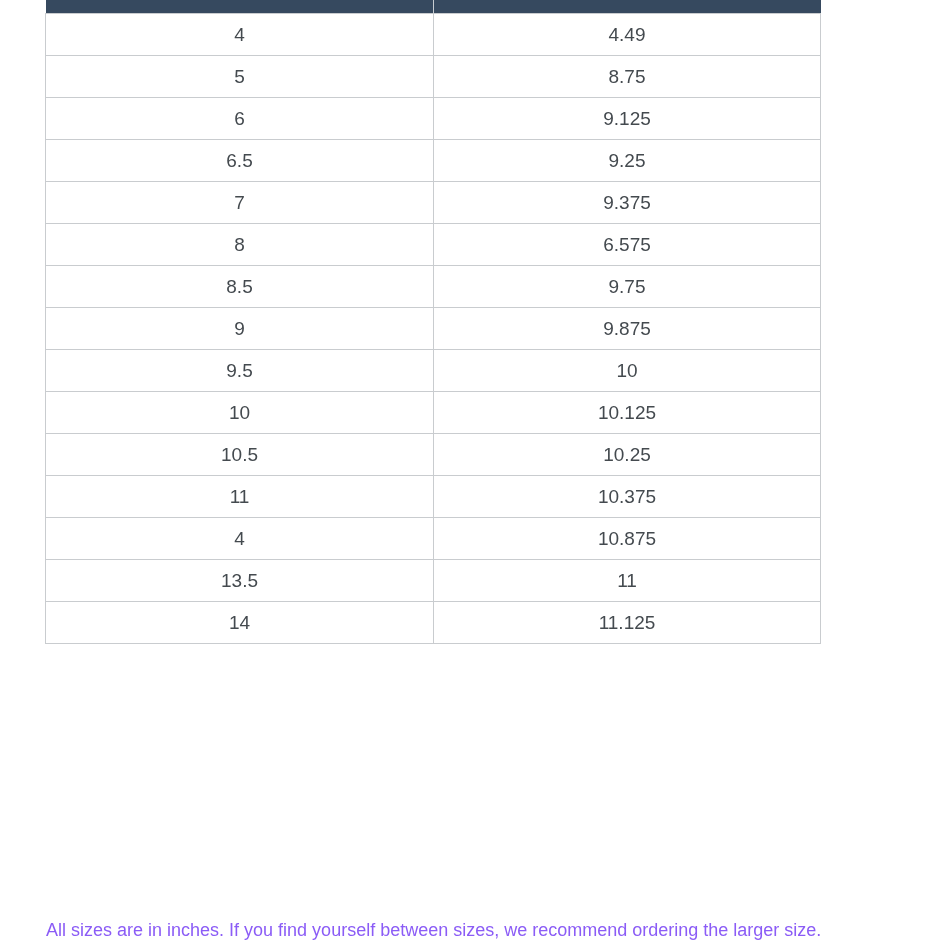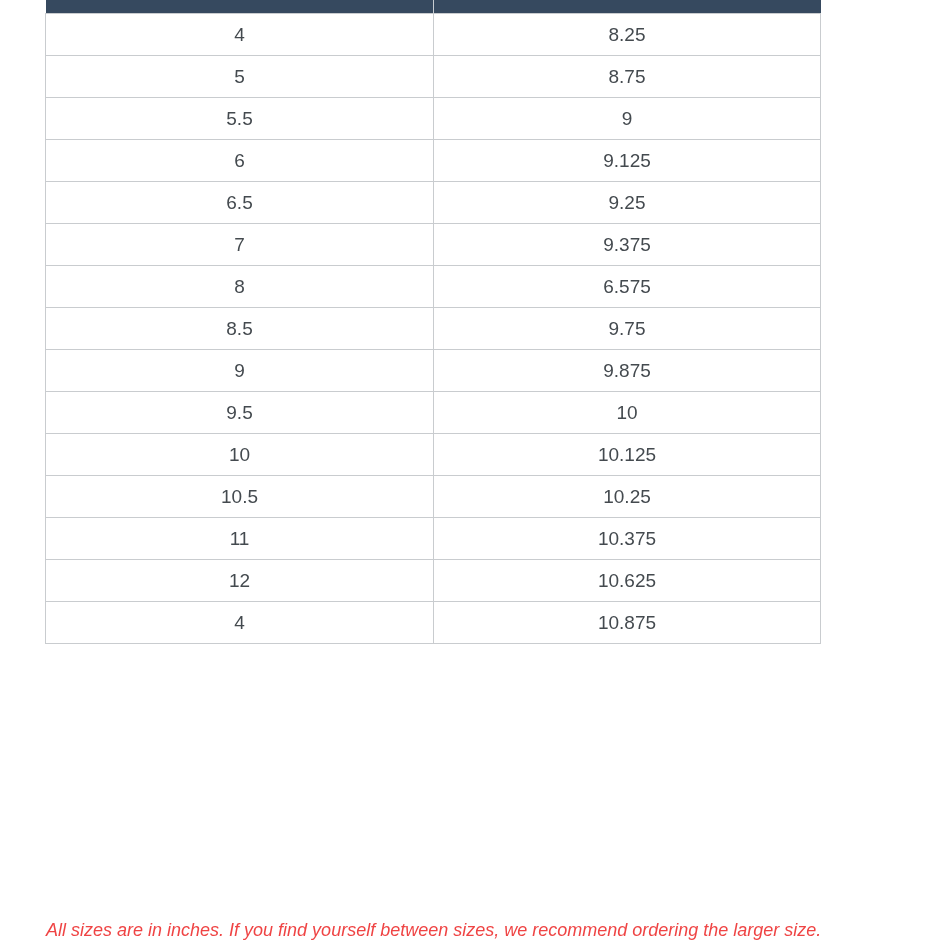--- a/index.html
+++ b/index.html
@@ -69,22 +69,21 @@
   tbody tr.data-row:first-child td {
     border-top: 1px solid #c9cccf;
   }
 
   .footer-note {
     position: absolute;
     left: 46px;
     top: 918px;
     width: 880px;
     font-size: 18px;
-    font-style: italic;
-    color: #ef4444;
+    color: #8b5cf6;
     white-space: nowrap;
     line-height: 24px;
   }
 </style>
 </head>
 <body>
 
 <div class="page">
 
   <div class="table-wrap">
@@ -95,29 +94,25 @@
       </colgroup>
       <thead>
         <tr class="header-row">
           <th class="th-us">US Size</th>
           <th class="th-foot">Foot Measurement</th>
         </tr>
       </thead>
       <tbody id="table-body">
           <tr class="data-row">
             <td>4</td>
-            <td>8.25</td>
+            <td>4.49</td>
           </tr>
           <tr class="data-row">
             <td>5</td>
             <td>8.75</td>
-          </tr>
-          <tr class="data-row">
-            <td>5.5</td>
-            <td>9</td>
           </tr>
           <tr class="data-row">
             <td>6</td>
             <td>9.125</td>
           </tr>
           <tr class="data-row">
             <td>6.5</td>
             <td>9.25</td>
           </tr>
           <tr class="data-row">
@@ -146,26 +141,30 @@
           </tr>
           <tr class="data-row">
             <td>10.5</td>
             <td>10.25</td>
           </tr>
           <tr class="data-row">
             <td>11</td>
             <td>10.375</td>
           </tr>
           <tr class="data-row">
-            <td>12</td>
-            <td>10.625</td>
+            <td>4</td>
+            <td>10.875</td>
           </tr>
           <tr class="data-row">
-            <td>4</td>
-            <td>10.875</td>
+            <td>13.5</td>
+            <td>11</td>
+          </tr>
+          <tr class="data-row">
+            <td>14</td>
+            <td>11.125</td>
           </tr>
         </tbody>
     </table>
   </div>
 
   <div class="footer-note">All sizes are in inches. If you find yourself between sizes, we recommend ordering the larger size.</div>
 
 </div>
 
 </body></html>

